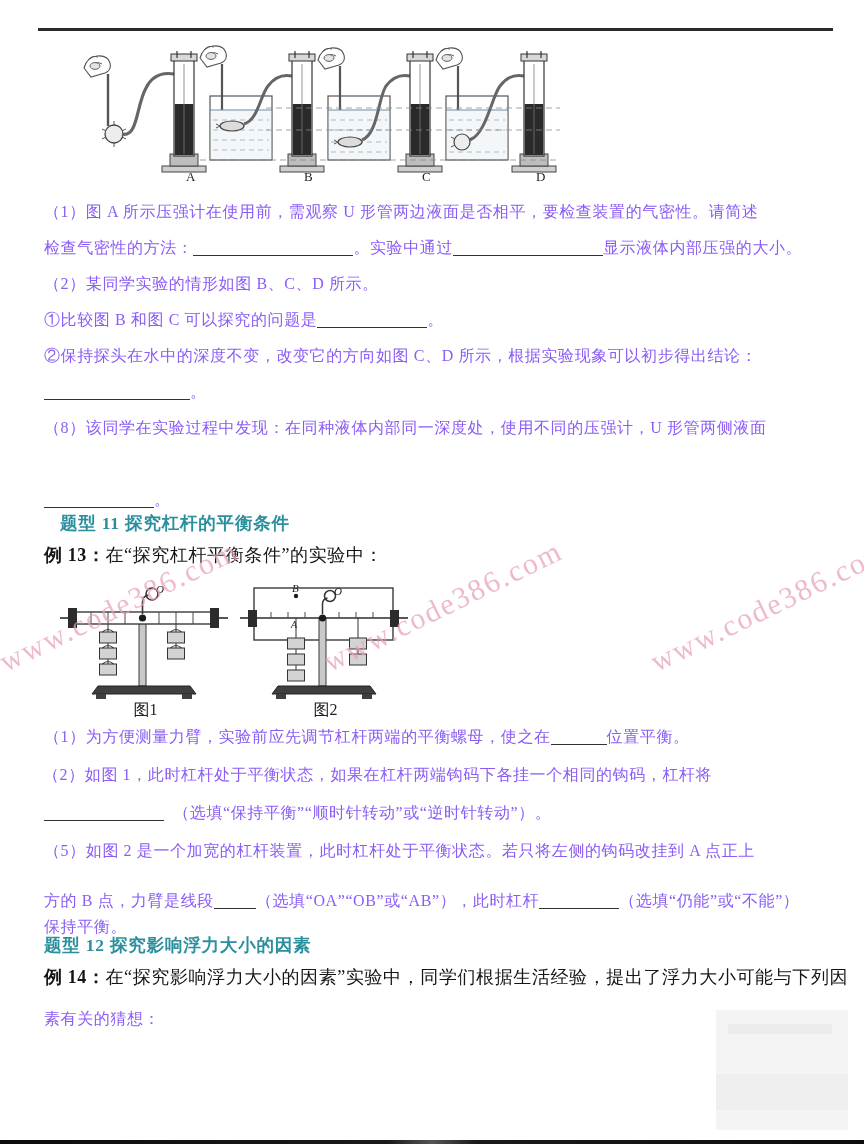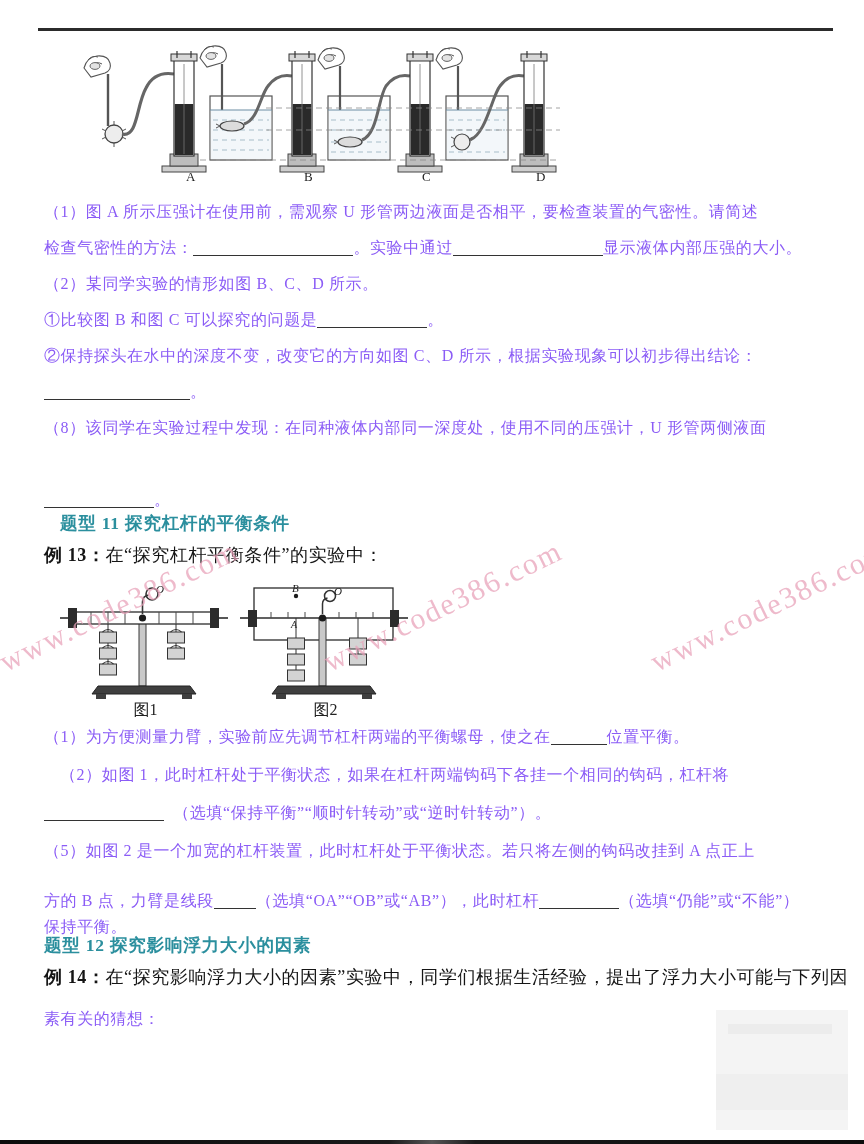--- a/index.html
+++ b/index.html
@@ -357,21 +357,21 @@
         <line x1="120" y1="67" x2="120" y2="72" stroke="#333" stroke-width="1"></line>
       </g>
     </svg>
   </div>
   <div class="fig-cap" style="left:238px; top:700px; width:175px;">图2</div>
 
   <div class="para" style="left:44px; top:719px;text-align:center;">
     <span>（1）为方便测量力臂，实验前应先调节杠杆两端的平衡螺母，使之在</span><span class="blank" style="width:56px"></span><span>位置平衡。</span>
   </div>
 
-  <div class="para" style="left:60px; top:757px;">（2）如图 1，此时杠杆处于平衡状态，如果在杠杆两端钩码下各挂一个相同的钩码，杠杆将</div>
+  <div class="para" style="left:43px; top:757px;">（2）如图 1，此时杠杆处于平衡状态，如果在杠杆两端钩码下各挂一个相同的钩码，杠杆将</div>
 
   <div class="para" style="left:44px; top:795px;">
     <span class="blank" style="width:120px"></span>&nbsp;&nbsp;<span>（选填“保持平衡”“顺时针转动”或“逆时针转动”）。</span>
   </div>
 
   <div class="para" style="left:44px; top:833px;">（5）如图 2 是一个加宽的杠杆装置，此时杠杆处于平衡状态。若只将左侧的钩码改挂到 A 点正上</div>
 
   <div class="para" style="left:44px; top:871px;margin-top:12px;">
     <span>方的 B 点，力臂是线段</span><span class="blank" style="width:42px"></span><span>（选填“OA”“OB”或“AB”），此时杠杆</span><span class="blank" style="width:80px"></span><span>（选填“仍能”或“不能”）</span>
   </div>

